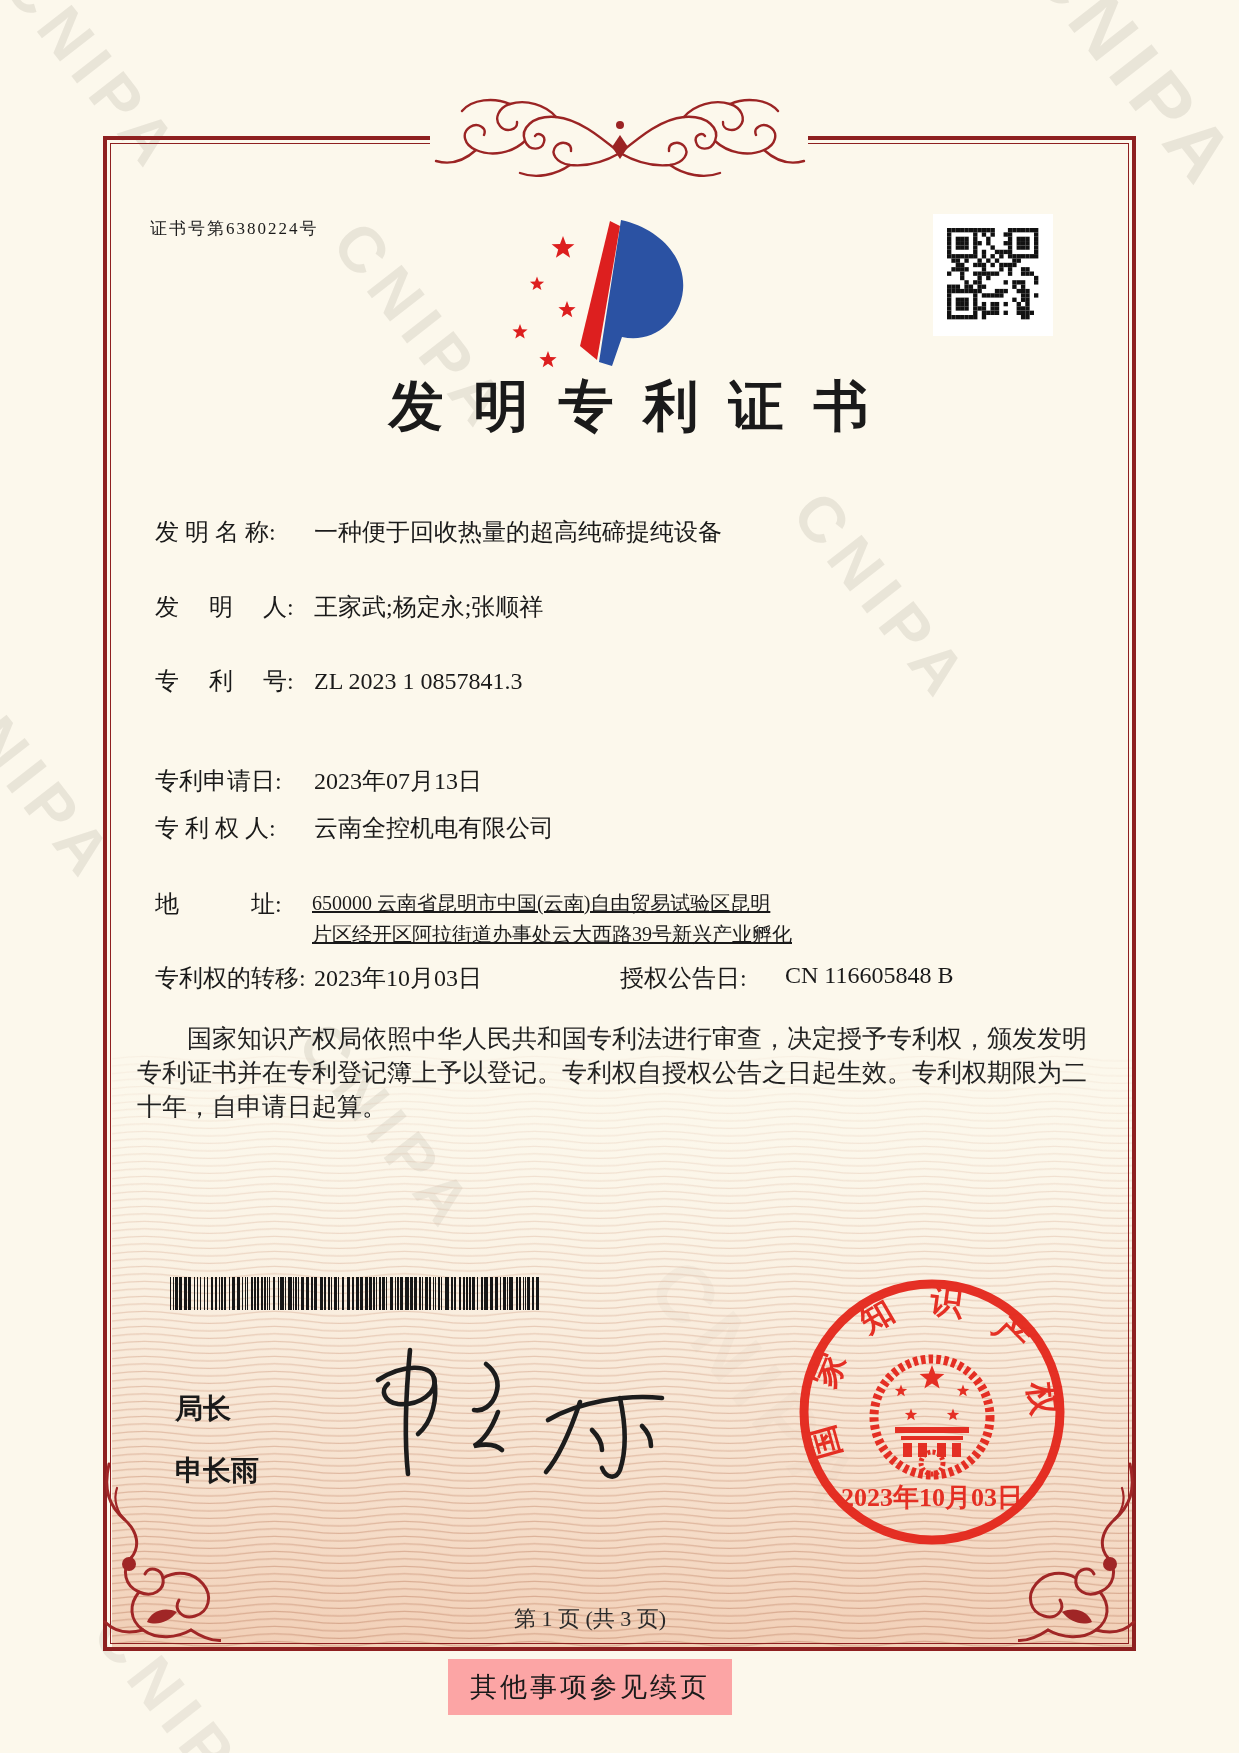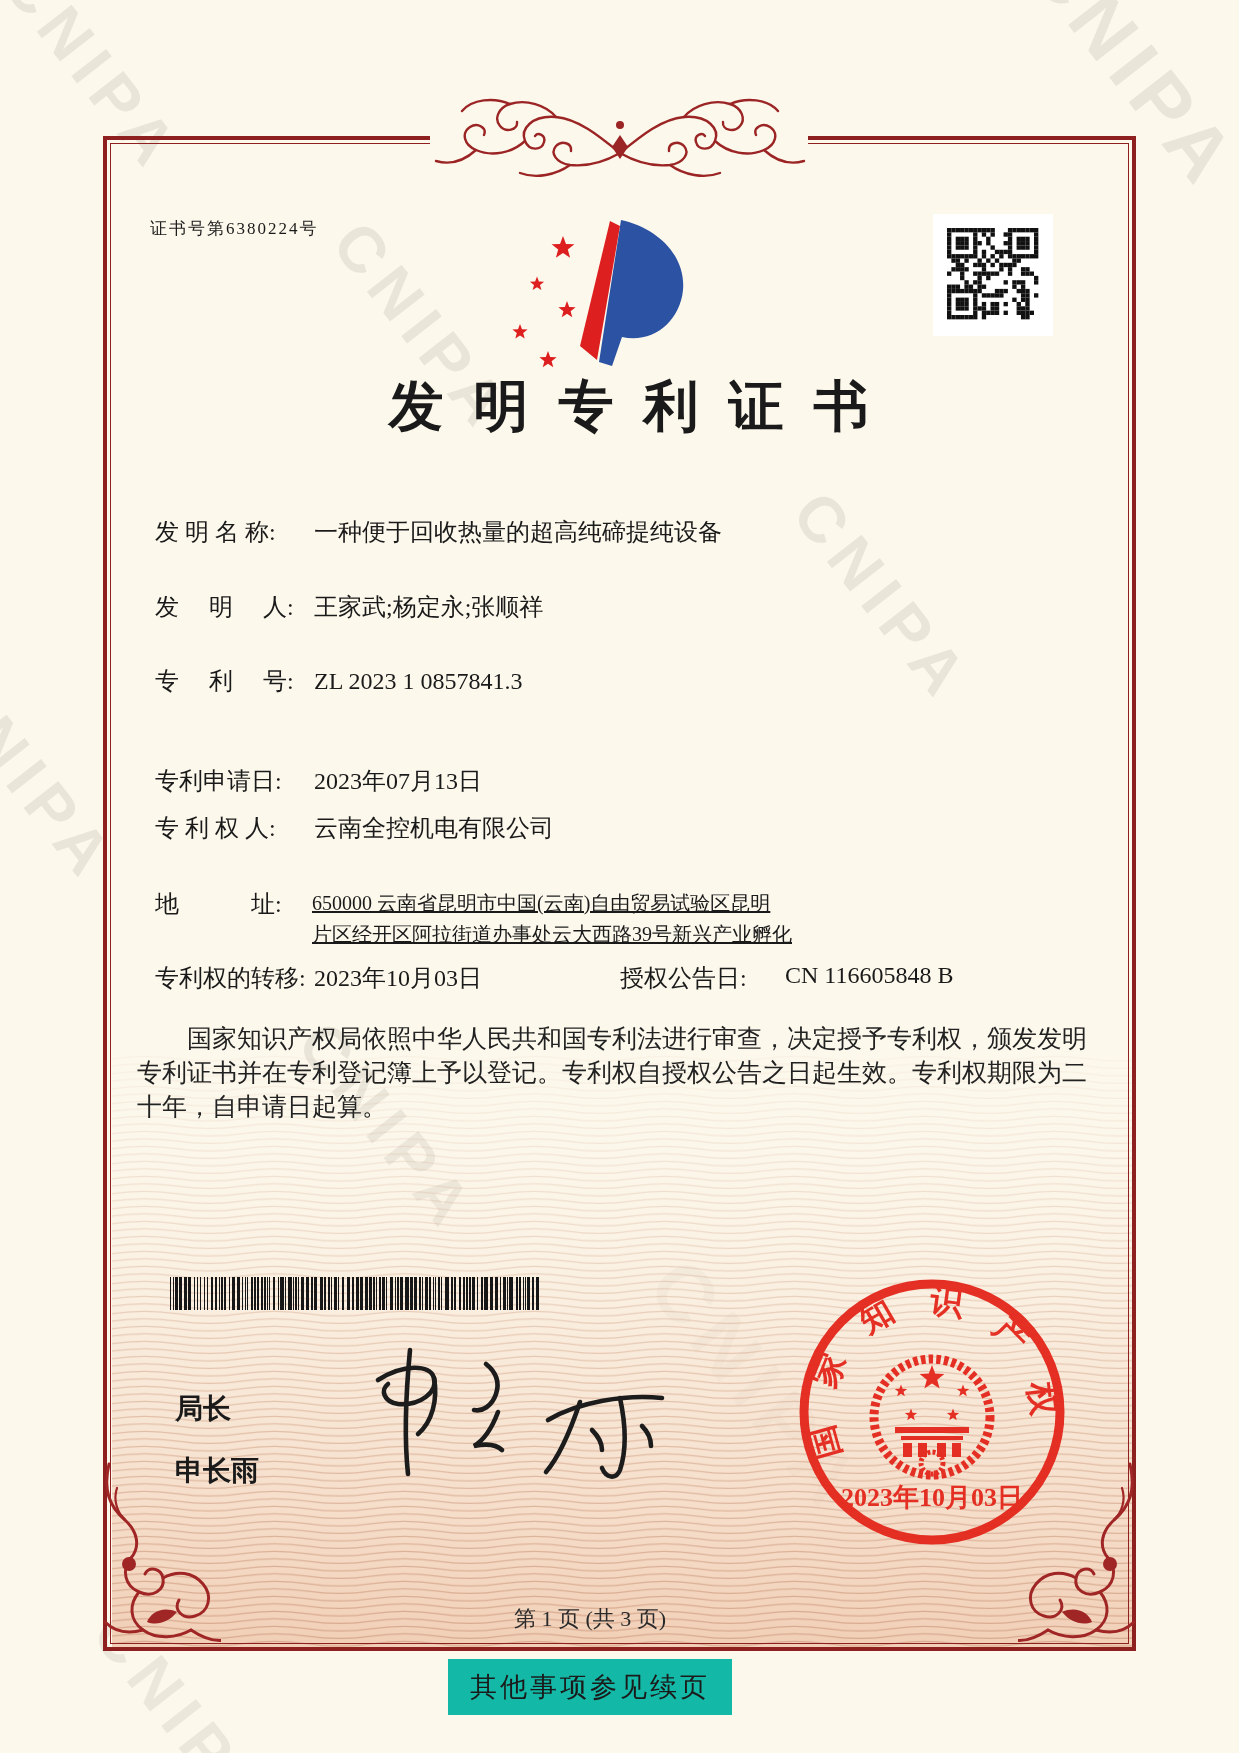--- a/index.html
+++ b/index.html
@@ -24,21 +24,21 @@
   .row .lbl{display:inline-block;width:153px;font-family:Liberation Serif, serif;}
   .addr-val{position:absolute;left:312px;width:660px;font-size:20px;line-height:31px;text-decoration:underline;}
   .legal{position:absolute;left:137px;top:1022px;width:968px;font-size:25px;
       line-height:34px;color:#222;}
   .legal p{margin:0 0 8px 0;text-indent:2em;}
   .sig-label{position:absolute;left:175px;font-size:28px;font-weight:600;
       font-family:"Liberation Sans","DejaVu Sans",sans-serif;}
   .page-footer{position:absolute;left:0;top:1604px;width:1180px;text-align:center;
       font-size:22px;color:#2a2a2a;}
   .cont-box{position:absolute;left:448px;top:1659px;width:284px;height:56px;
-      background:#14b8a6;display:flex;align-items:center;justify-content:center;}
+      background:#fca5a5;display:flex;align-items:center;justify-content:center;}
   .cont-box span{font-size:27px;letter-spacing:3px;}
   .grant2-lbl{position:absolute;left:620px;font-size:24px;}
   .grant2-val{position:absolute;left:785px;font-size:24px;}
   svg{display:block;}
 </style>
 </head>
 <body>
 
 <div class="wm" style="left:-30px;top:30px;">CNIPA</div>
 <div class="wm" style="left:990px;top:20px;font-size:78px;">CNIPA</div>

